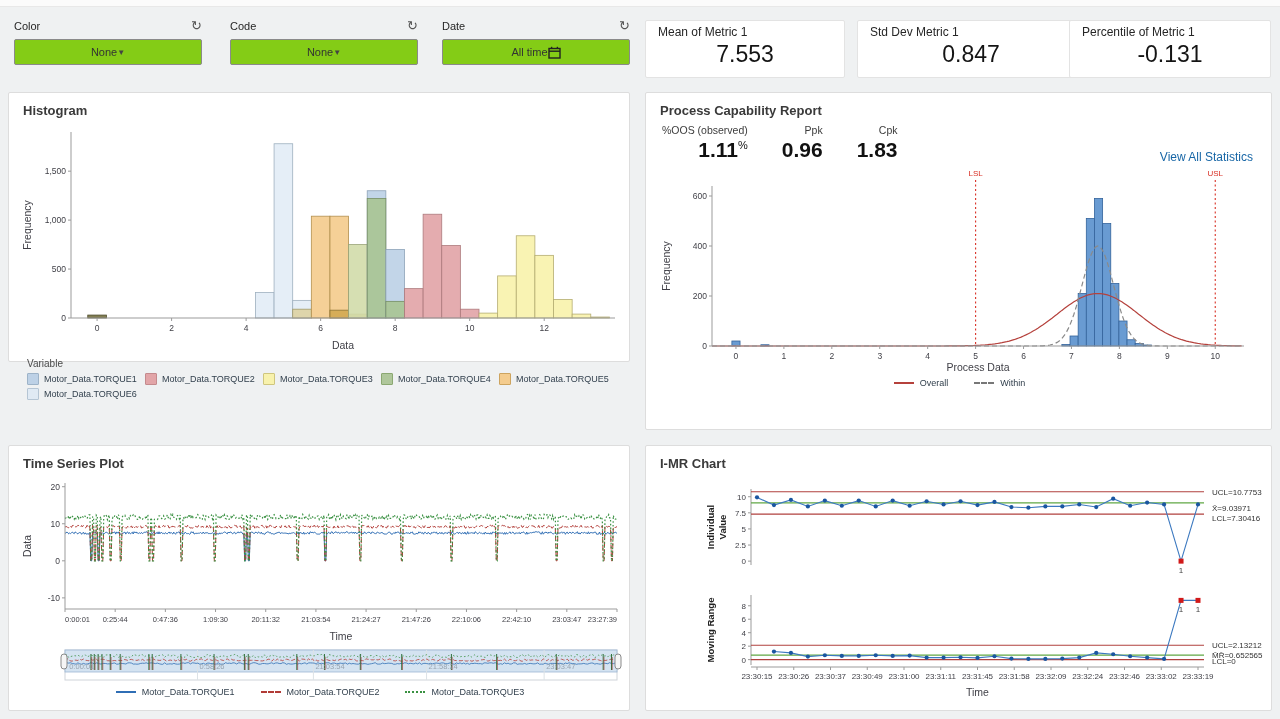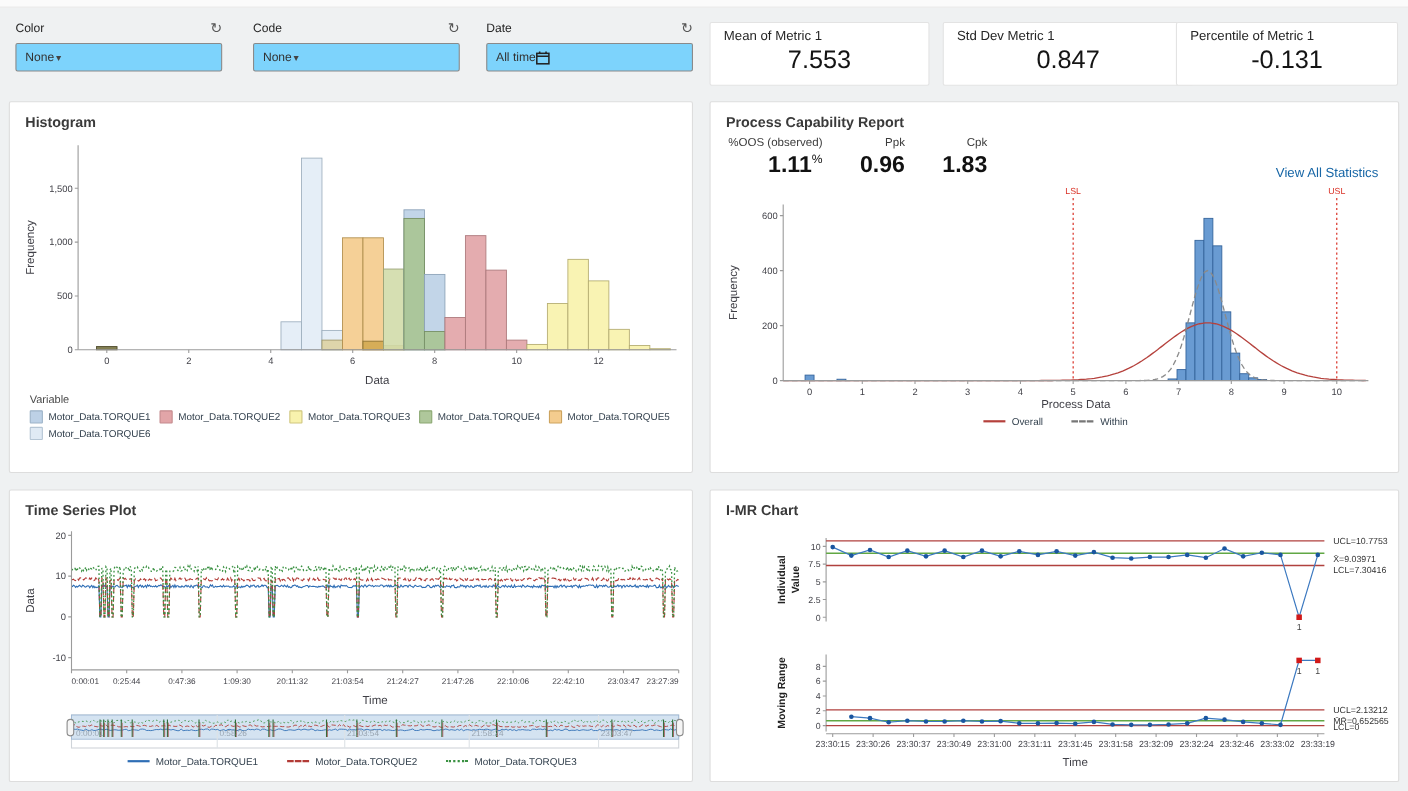--- a/index.html
+++ b/index.html
@@ -3,31 +3,31 @@
 <meta charset="utf-8">
 <style>
   html,body{margin:0;padding:0;}
   body{width:1280px;height:719px;background:#eff1f2;font-family:"Liberation Sans",sans-serif;position:relative;overflow:hidden;color:#303030;}
   .top-strip{position:absolute;left:0;top:0;width:1280px;height:6px;background:#fbfbfb;border-bottom:1px solid #e8e8e8;}
   
   .filter{position:absolute;top:20px;width:188px;}
   .filter .frow{display:flex;justify-content:space-between;align-items:center;margin-bottom:7px;gap:28px;}
   .filter .flabel{font-size:11px;color:#262626;}
   .filter .ricon{font-size:13px;color:#555;cursor:pointer;line-height:10px;}
-  .fbox{display:flex;justify-content:flex-start;align-items:center;background:#7dd3fc;border:1px solid #8a8a8a;border-radius:2px;height:24px;padding:0 8px;cursor:pointer;}
+  .fbox{display:flex;justify-content:center;align-items:center;background:#84cc16;border:1px solid #8a8a8a;border-radius:2px;height:24px;padding:0 8px;cursor:pointer;}
   .fbox .fval{font-size:11px;color:#333;}
   .fbox .caret{font-size:8px;color:#444;}
   
   .mcard{position:absolute;top:20px;height:58px;background:#fff;border:1px solid #e3e3e3;border-radius:2px;box-sizing:border-box;padding:4px 12px 6px;}
   .mcard .mlabel{font-size:12px;color:#262626;}
   .mcard .mvalue{font-size:23px;color:#141414;text-align:center;margin-top:2px;}
   
   .panel{position:absolute;background:#fff;border:1px solid #dddddd;border-radius:2px;box-sizing:border-box;padding:10px 8px 6px 10px;}
   .ptitle{font-size:13px;font-weight:700;color:#3a3a3a;margin:0 0 4px 4px;}
-  #p-hist{left:8px;top:92px;width:622px;height:338px;}
+  #p-hist{left:8px;top:92px;width:622px;height:270px;}
   #p-cap{left:645px;top:92px;width:627px;height:338px;}
   #p-ts{left:8px;top:445px;width:622px;height:266px;}
   #p-imr{left:645px;top:445px;width:627px;height:266px;}
   svg{display:block;}
   svg text{font-family:"Liberation Sans",sans-serif;}
   
   .lg-block{margin:4px 0 0 8px;}
   .lg-title{font-size:10px;color:#4a4a4a;margin-bottom:4px;}
   .lg-wrap{display:flex;flex-wrap:wrap;}
   .lg-item{display:flex;align-items:center;width:118px;margin-bottom:3px;cursor:pointer;}

